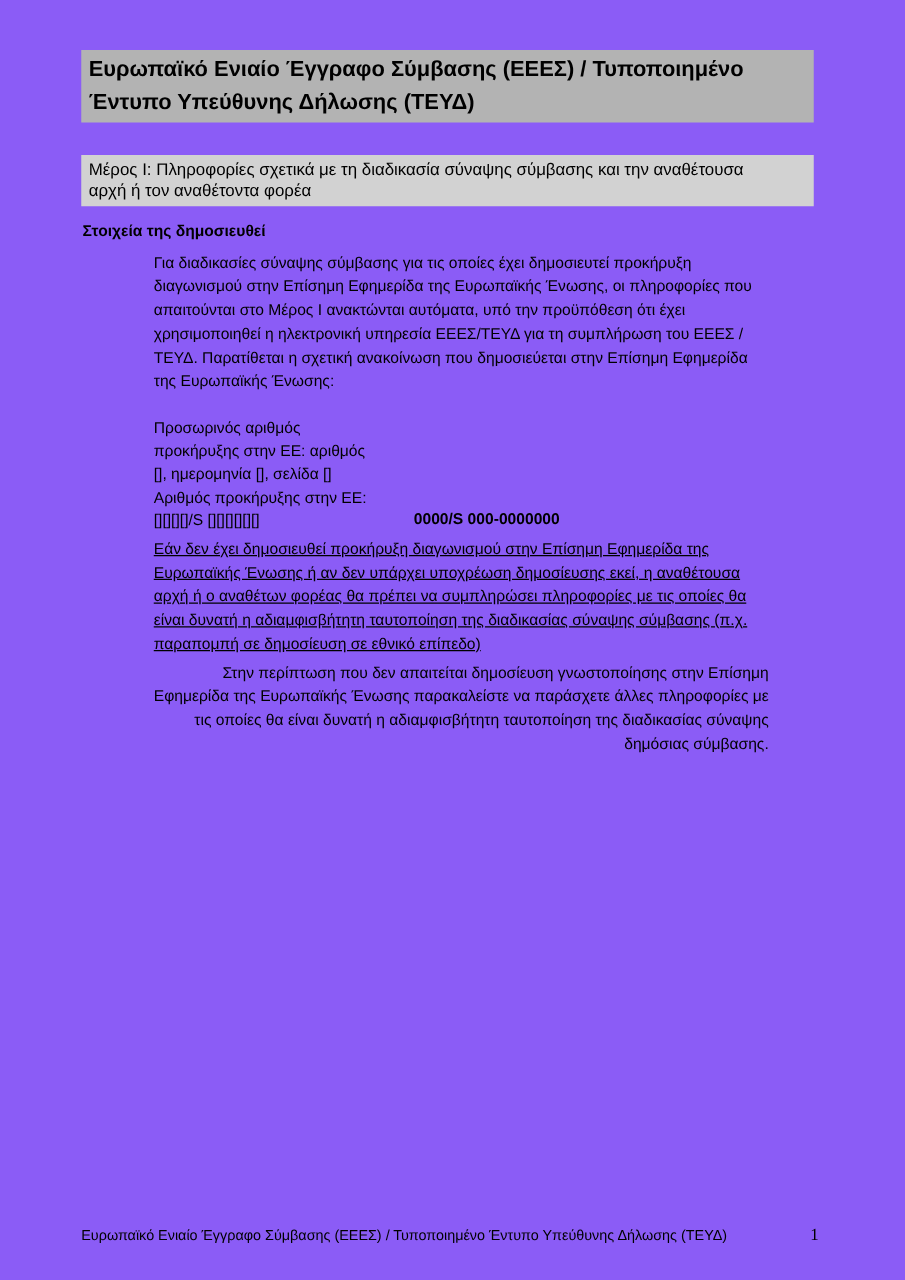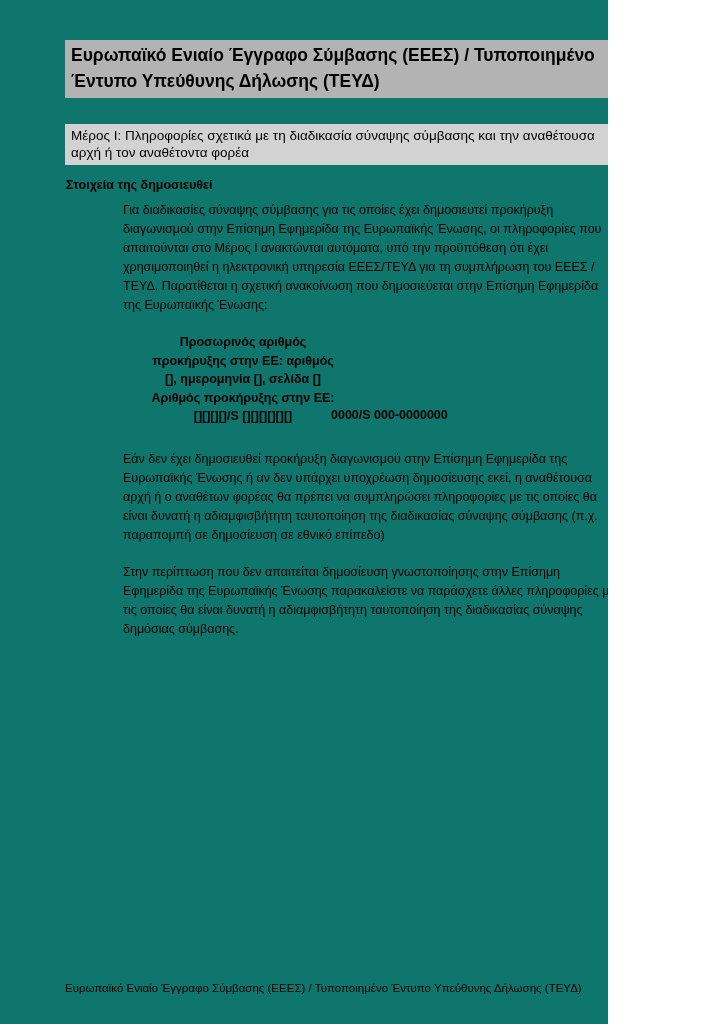--- a/index.html
+++ b/index.html
@@ -1,20 +1,20 @@
 <!DOCTYPE html>
 <html><head>
 <meta charset="utf-8">
 <style>
   html, body { margin: 0; padding: 0; background: #ffffff; }
   .page {
     position: relative;
-    width: 608px;
+    width: 724px;
     height: 1024px;
-    background: #0f766e;
+    background: #8b5cf6;
     font-family: "Liberation Sans", sans-serif;
     color: #000000;
     overflow: hidden;
   }
   .content {
     position: absolute;
     left: 65px;
     top: 40px;
     width: 586px;
   }
@@ -41,35 +41,34 @@
     margin-top: 13px;
     margin-left: 1px;
   }
   .body-par {
     margin: 0 0 0 58px;
     width: 492px;
     font-size: 12.5px;
     line-height: 19px;
   }
   .p1 { margin-top: 9px; }
-  .p2 { margin-top: 24px; }
-  .p3 { margin-top: 18px; }
+  .p2 { margin-top: 4px; text-decoration: underline; }
+  .p3 { margin-top: 4px; text-align: right; }
   .field {
     margin-left: 58px;
     margin-top: 18px;
     position: relative;
     font-size: 12.5px;
     line-height: 18.5px;
   }
   .field2 { margin-top: 25px; }
   .field-label {
-    font-weight: bold;
+    font-weight: normal;
     white-space: pre-line;
     max-width: 240px;
-    text-align: center;
   }
   .field-value {
     position: absolute;
     left: 208px;
     bottom: 1px;
     font-weight: bold;
   }
   .footer {
     position: absolute;
     left: 65px;

